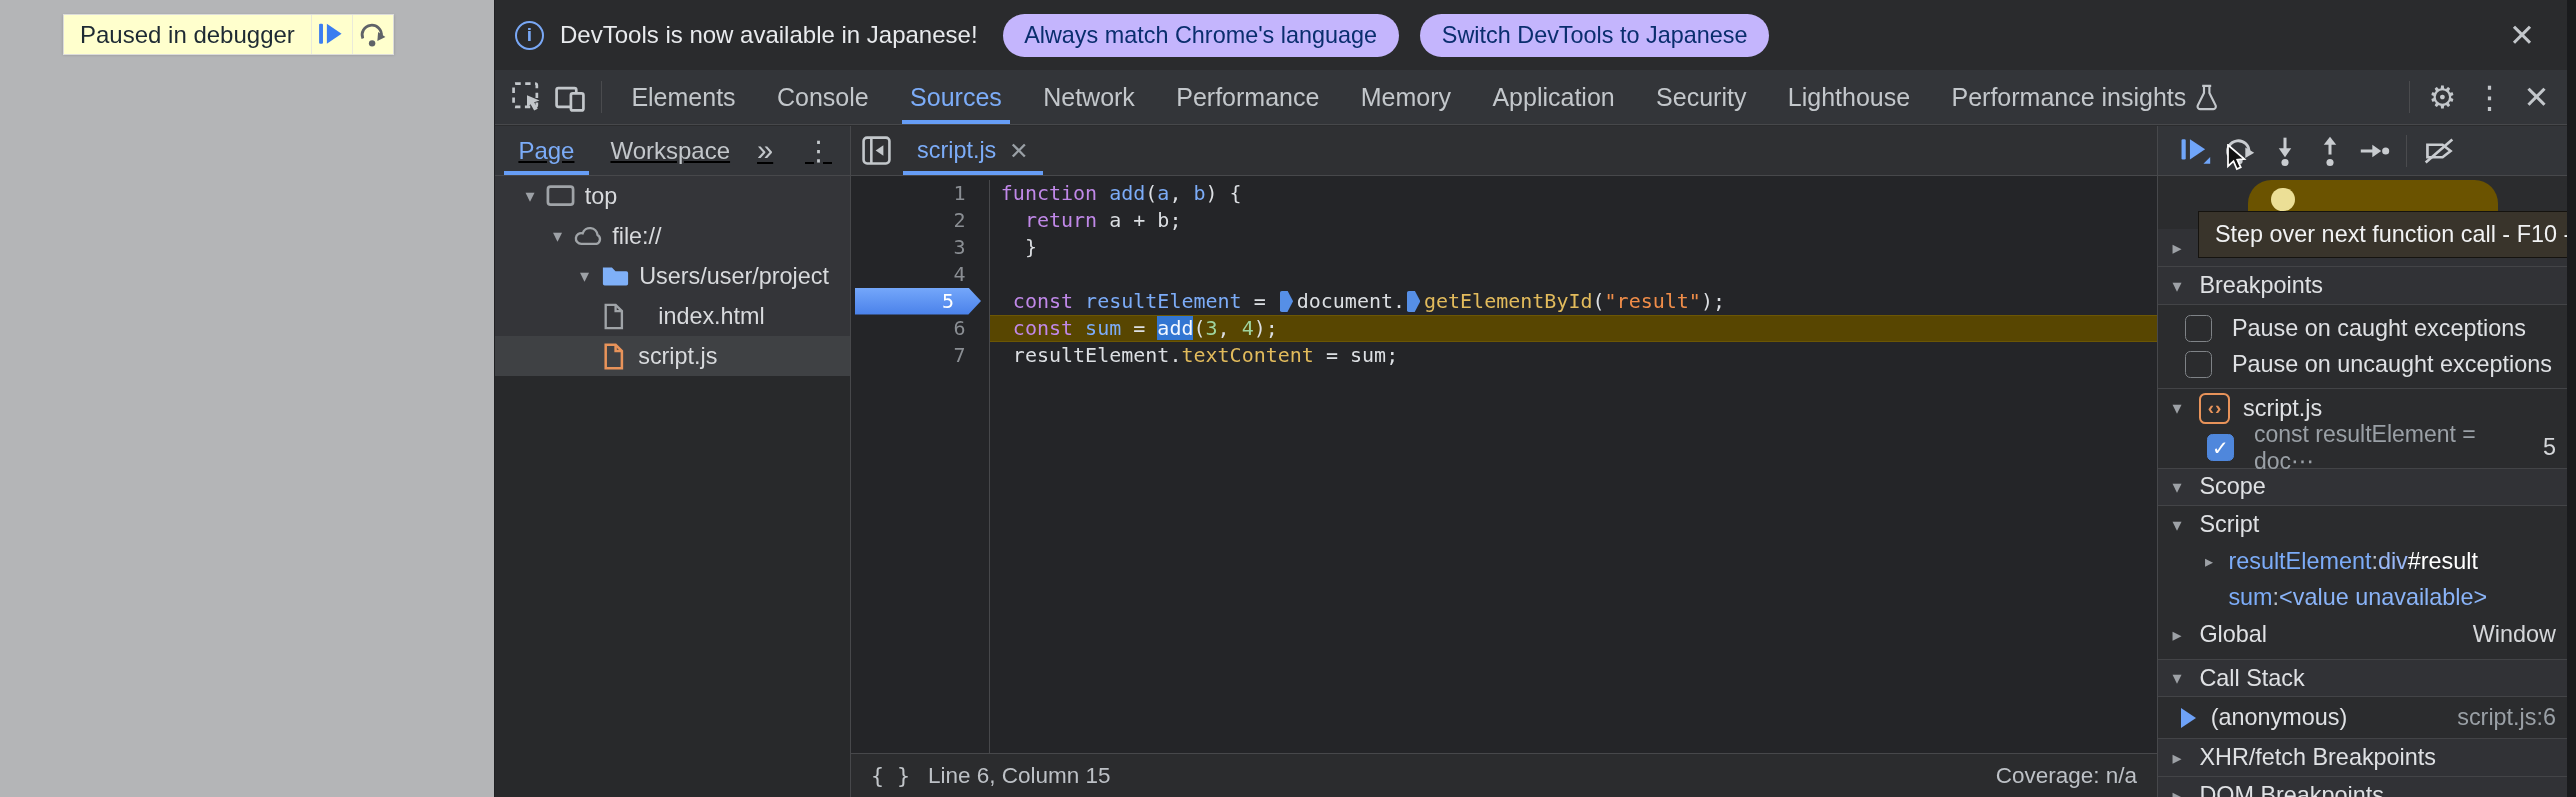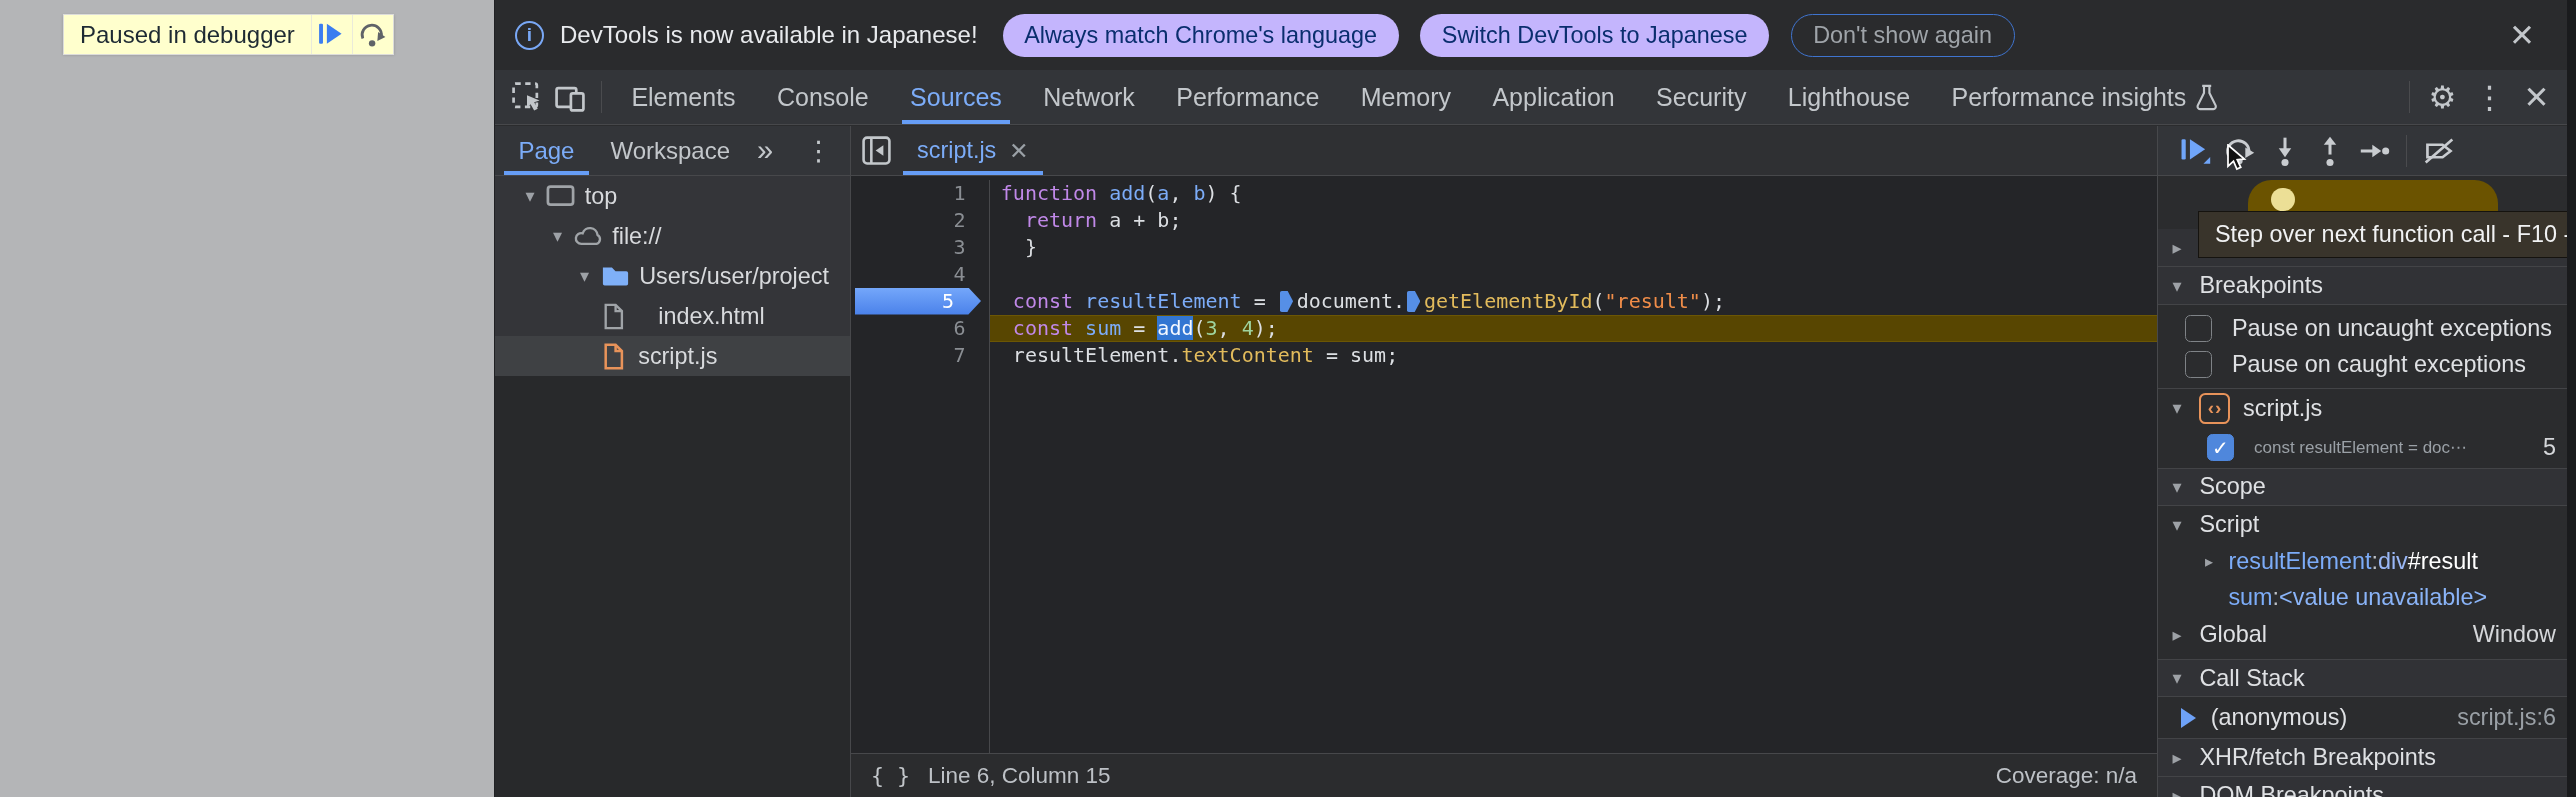--- a/index.html
+++ b/index.html
@@ -50,21 +50,21 @@
   .glyph-btn { width: 47px; height: 43px; display: flex; align-items: center;
     justify-content: center; font-size: 31px; color: #c3c7cb; }
 
   
   .main { position: absolute; top: 126px; left: 0; right: 0; bottom: 0; display: flex; }
 
   
   .navigator { width: 356px; border-right: 0.9px solid #47484b; background: #28292b;
     display: flex; flex-direction: column; flex: none; }
   .nav-toolbar { height: 50px; border-bottom: 0.9px solid #47484b; background: #333539;
-    display: flex; align-items: stretch; padding-left: 5.4px; }
+    display: flex; align-items: stretch; padding-left: 5.4px; text-decoration: underline; }
   .nav-tab { padding: 0 18px; display: flex; align-items: center; font-size: 24px;
     color: #c3c7cb; position: relative; }
   .nav-tab.active { color: #7cacf8; }
   .nav-tab.active::after { content: ""; position: absolute; left: 3.6px; right: 3.6px;
     bottom: 0; height: 3.6px; background: #669df6; }
   .nav-more { display: flex; align-items: center; font-size: 29px; color: #c3c7cb; padding: 0 9px; }
   .nav-kebab { margin-left: auto; display: flex; align-items: center; font-size: 27px;
     color: #c3c7cb; padding: 0 18px; }
   .tree { background: #343539; }
   .tree-row { height: 40px; display: flex; align-items: center; font-size: 23.4px;
@@ -135,21 +135,21 @@
   .cb-row { height: 36px; display: flex; align-items: center; padding-left: 27px; }
   .cb { width: 27px; height: 27px; border: 1.8px solid #7f8387; border-radius: 5.4px;
     margin-right: 20px; flex: none; display: flex; align-items: center;
     justify-content: center; font-size: 20px; color: transparent; }
   .cb.checked { background: #4f87dc; border-color: #4f87dc; color: #ffffff; }
   .bp-file-row { height: 40px; display: flex; align-items: center; }
   .src-icon { width: 31px; height: 31px; border: 2.7px solid #e8935a; border-radius: 6.3px;
     color: #e8935a; font-size: 19px; font-weight: bold; display: flex; align-items: center;
     justify-content: center; margin-right: 12.6px; flex: none; letter-spacing: 0.9px; }
   .bp-entry { height: 40px; display: flex; align-items: center; padding-left: 49px; }
-  .bp-entry .lbl { color: #9aa0a6; font-size: 17px; overflow: hidden;
+  .bp-entry .lbl { color: #9aa0a6; font-size: 23px; overflow: hidden;
     text-overflow: ellipsis; max-width: 270px; }
   .scope-prop { height: 36px; display: flex; align-items: center; padding-left: 47px; }
   .scope-prop .p-arrow { width: 23.4px; color: #9da1a6; font-size: 16px; flex: none; }
   .sc-name { color: #7cacf8; } .sc-colon { color: #bdc1c6; }
   .sc-tag { color: #9ab8f7; } .sc-id { color: #ffffff; } .sc-val { color: #8ab4f8; }
   .frame-row { height: 41px; display: flex; align-items: center; }
   .frame-arrow { width: 0; height: 0; border-top: 10px solid transparent;
     border-bottom: 10px solid transparent; border-left: 15.3px solid #6ea2f8;
     margin: 0 14.4px 0 23.4px; flex: none; }
   .frame-loc { margin-left: auto; padding-right: 20px; color: #9aa0a6; }
@@ -176,21 +176,20 @@
   </div>
 </div>
 
 <div class="devtools">
 
   <div class="notif">
     <div class="info-icon">i</div>
     <div class="notif-msg">DevTools is now available in Japanese!</div>
     <button class="pill">Always match Chrome's language</button>
     <button class="pill">Switch DevTools to Japanese</button>
-    <button class="pill outline">Don't show again</button>
     <span class="notif-close">✕</span>
   </div>
 
   <div class="toolbar">
     <div class="tb-btn">
       <svg width="34" height="34" viewBox="0 0 38 38">
         <rect x="4" y="4" width="26" height="26" rx="2" fill="none" stroke="#c3c7cb" stroke-width="3" stroke-dasharray="6 5"></rect>
         <path d="M19,17 L33,23 L27,25 L31,32 L27,34 L23,27 L19,31 Z" fill="#c3c7cb"></path>
       </svg>
     </div>
@@ -405,25 +404,25 @@
           <span class="arrow">▸</span>
           <span>Watch</span>
         </div>
         <div class="sec-row sec-hdr bb">
           <span class="arrow">▾</span>
           <span>Breakpoints</span>
         </div>
         <div id="bp-checkboxes" style="padding:5.4px 0;">
             <div class="cb-row">
               <span class="cb"></span>
-              <span>Pause on uncaught exceptions</span>
+              <span>Pause on caught exceptions</span>
             </div>
             <div class="cb-row">
               <span class="cb"></span>
-              <span>Pause on caught exceptions</span>
+              <span>Pause on uncaught exceptions</span>
             </div>
           </div>
         <div class="bp-file-row bt">
           <span class="arrow" style="margin-left:14.4px;width:27px;color:#9da1a6;font-size:18px;">▾</span>
           <span class="src-icon">‹›</span>
           <span>script.js</span>
         </div>
         <div class="bp-entry">
           <span class="cb checked">✓</span>
           <span class="lbl">const resultElement = doc⋯</span>

